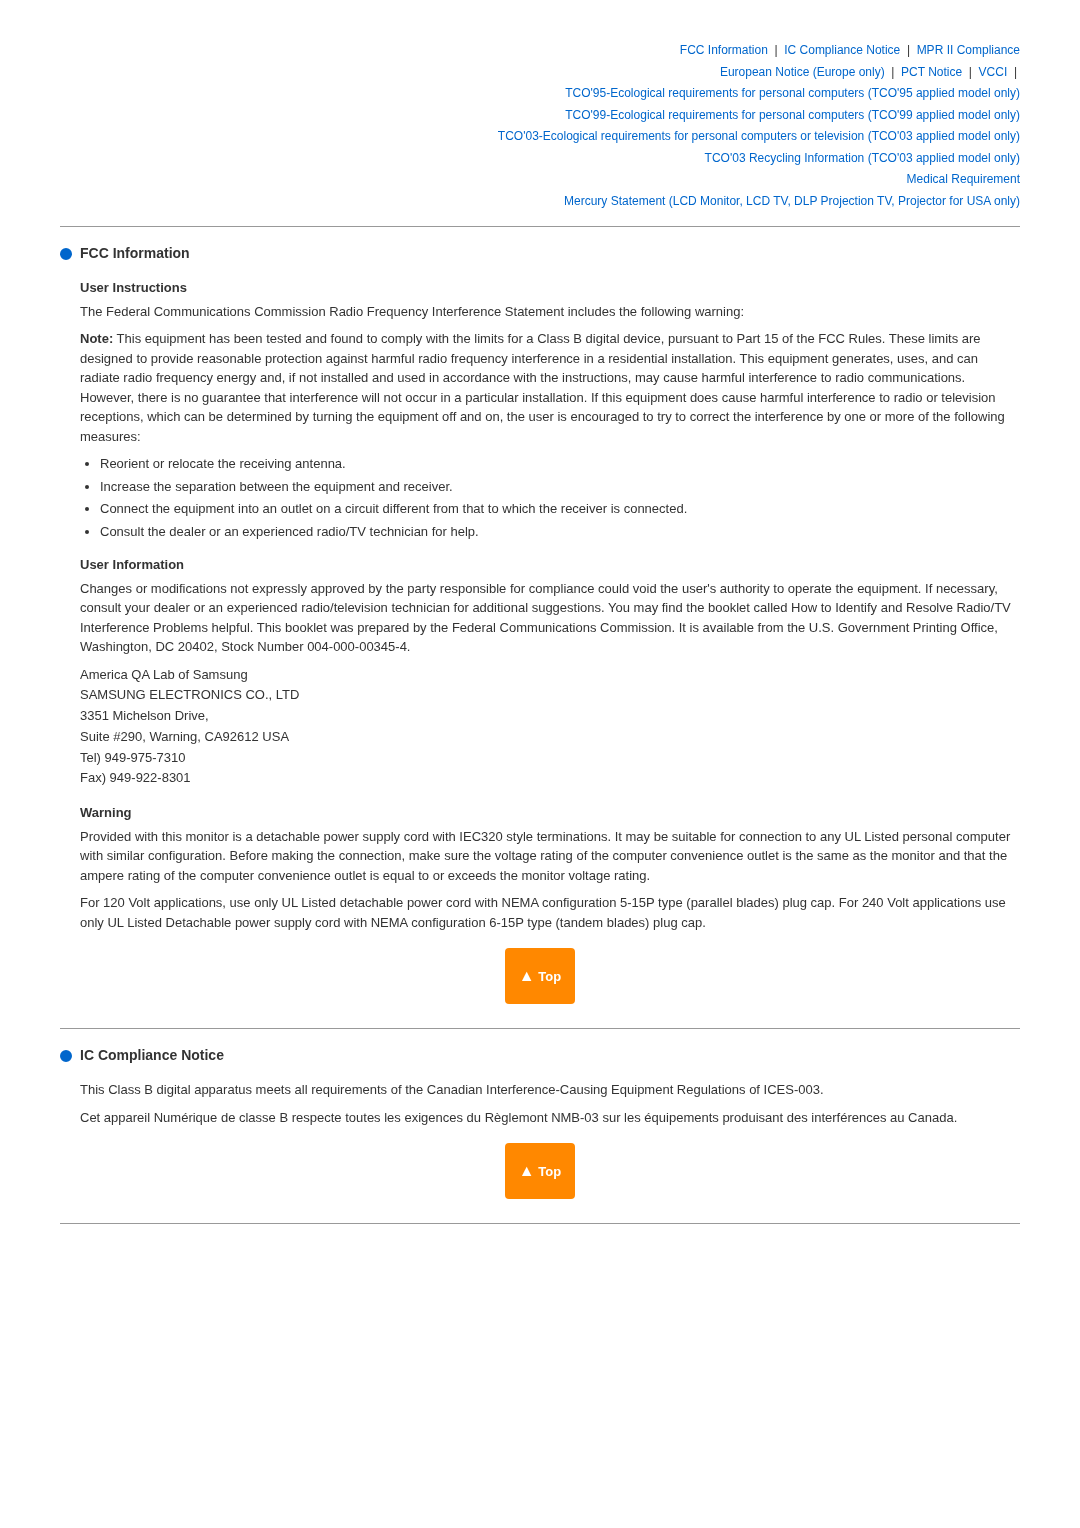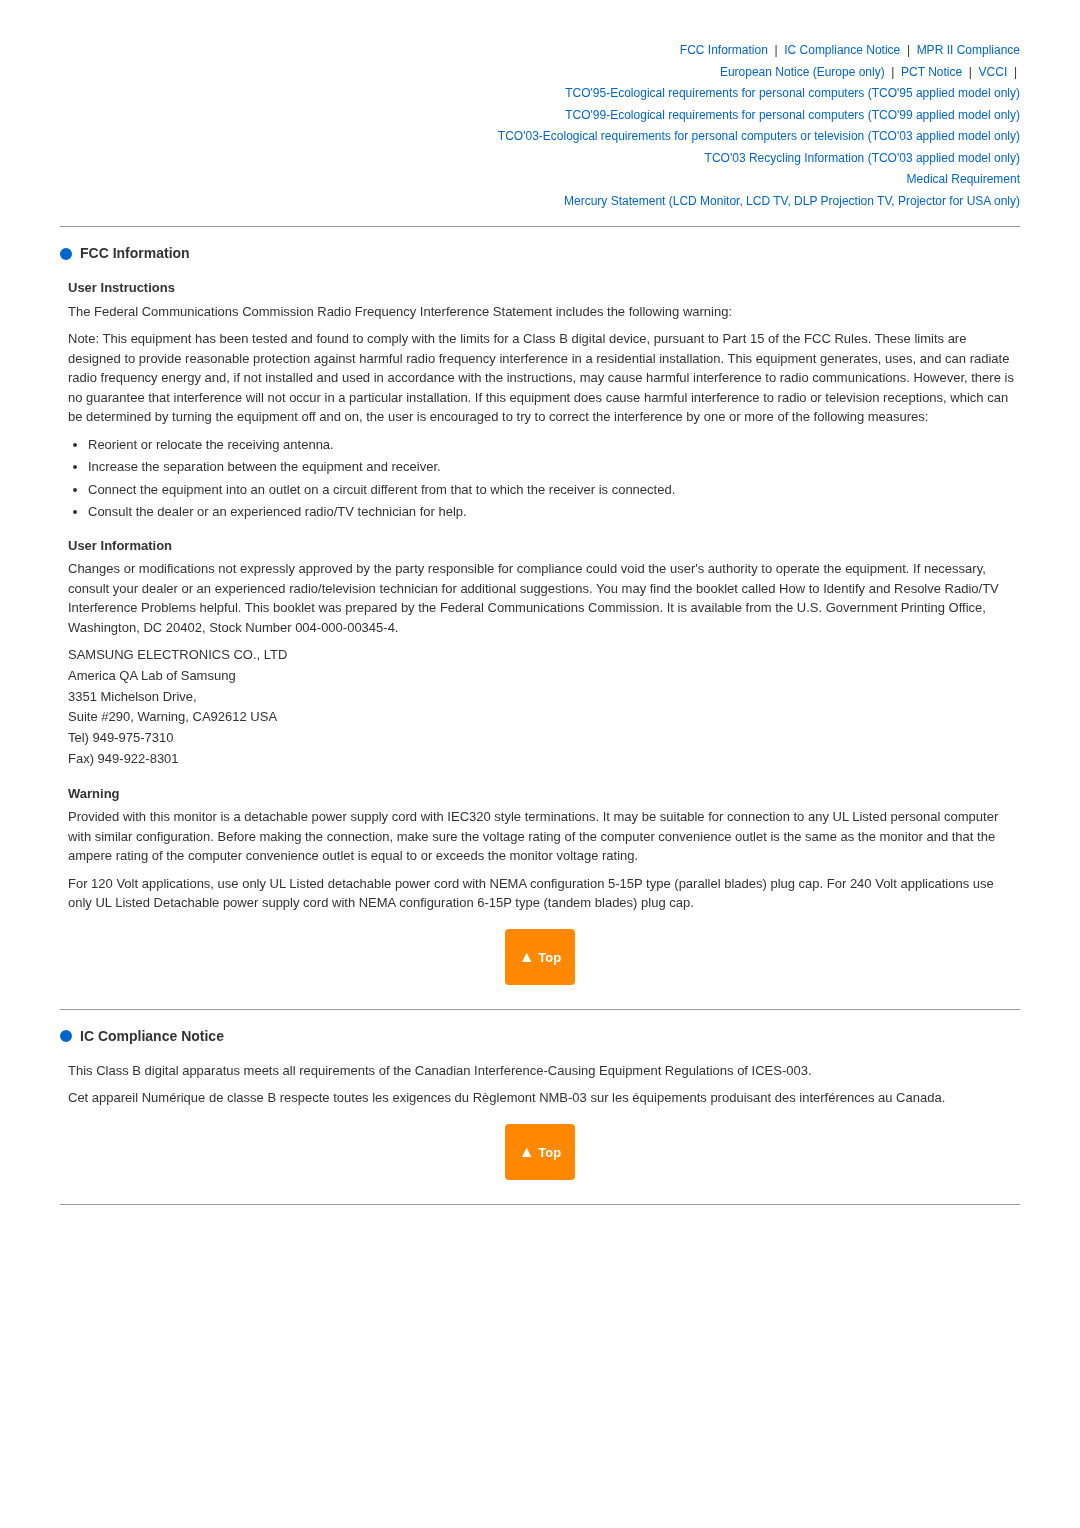--- a/index.html
+++ b/index.html
@@ -52,35 +52,35 @@
       display: inline-block;
       margin-right: 8px;
       flex-shrink: 0;
     }
     .section-title {
       font-size: 14px;
       font-weight: bold;
       color: #333;
     }
     .subsection {
-      margin-left: 8px;
+      margin-left: 20px;
       margin-bottom: 14px;
     }
     .subsection-title {
       font-weight: bold;
       font-size: 13px;
       margin-bottom: 4px;
     }
     .body-text {
       font-size: 13px;
       color: #333;
       margin-bottom: 8px;
     }
     .body-text.bold-start strong {
-      font-weight: normal;
+      font-weight: bold;
     }
     ul.bullet-list {
       list-style: disc;
       margin-left: 20px;
       margin-bottom: 8px;
     }
     ul.bullet-list li {
       font-size: 13px;
       margin-bottom: 3px;
     }
@@ -166,22 +166,22 @@
       <li>Increase the separation between the equipment and receiver.</li>
       <li>Connect the equipment into an outlet on a circuit different from that to which the receiver is connected.</li>
       <li>Consult the dealer or an experienced radio/TV technician for help.</li>
     </ul>
   </div>
 
   <div class="subsection">
     <div class="subsection-title">User Information</div>
     <p class="body-text">Changes or modifications not expressly approved by the party responsible for compliance could void the user's authority to operate the equipment. If necessary, consult your dealer or an experienced radio/television technician for additional suggestions. You may find the booklet called How to Identify and Resolve Radio/TV Interference Problems helpful. This booklet was prepared by the Federal Communications Commission. It is available from the U.S. Government Printing Office, Washington, DC 20402, Stock Number 004-000-00345-4.</p>
     <div class="address-block">
+      <div>America QA Lab of Samsung</div>
       <div>SAMSUNG ELECTRONICS CO., LTD</div>
-      <div>America QA Lab of Samsung</div>
       <div>3351 Michelson Drive,</div>
       <div>Suite #290, Warning, CA92612 USA</div>
       <div>Tel) 949-975-7310</div>
       <div>Fax) 949-922-8301</div>
     </div>
   </div>
 
   <div class="subsection">
     <div class="subsection-title">Warning</div>
     <p class="body-text">Provided with this monitor is a detachable power supply cord with IEC320 style terminations. It may be suitable for connection to any UL Listed personal computer with similar configuration. Before making the connection, make sure the voltage rating of the computer convenience outlet is the same as the monitor and that the ampere rating of the computer convenience outlet is equal to or exceeds the monitor voltage rating.</p>

